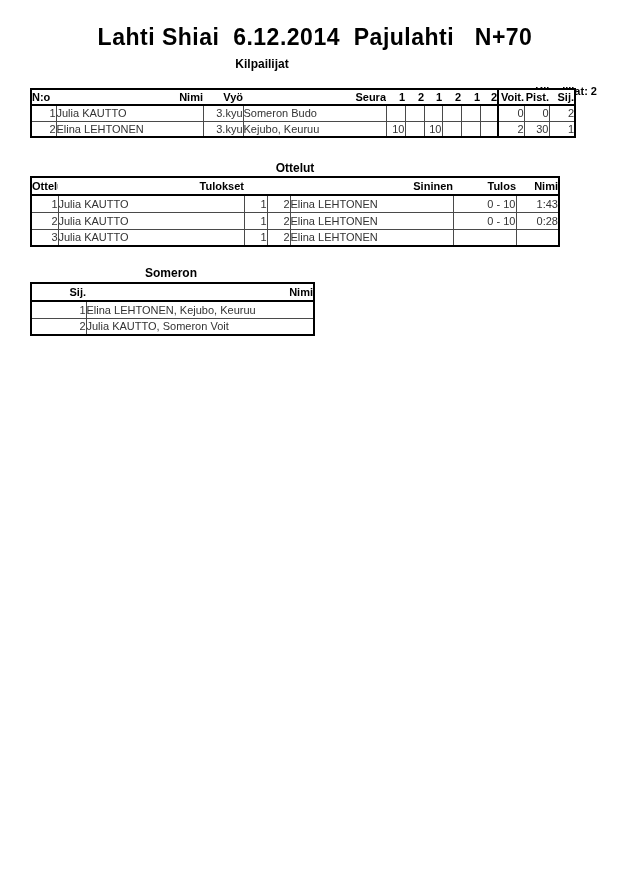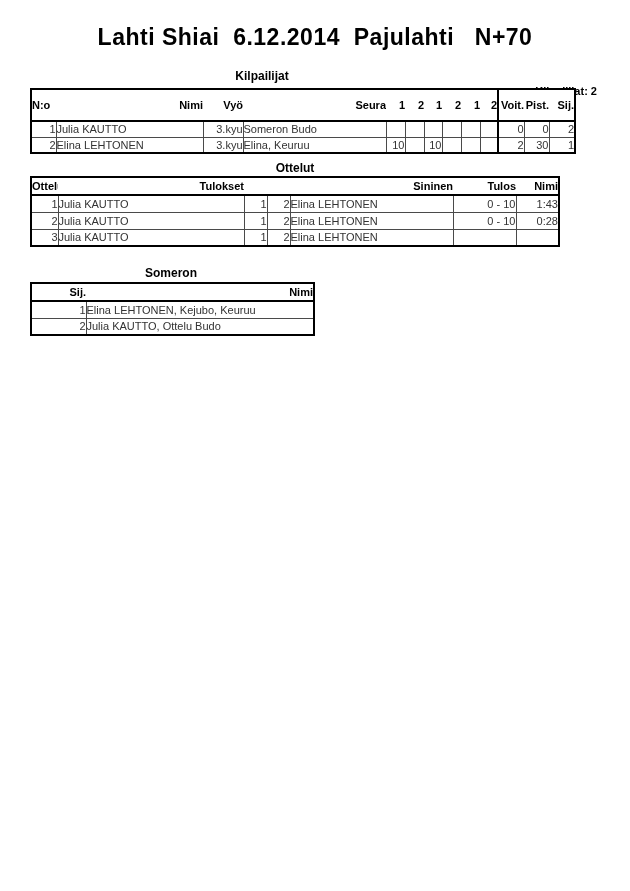--- a/index.html
+++ b/index.html
@@ -37,21 +37,21 @@
   }
 
   .section-heading {
     position: absolute;
     transform: translateX(-50%);
     font-size: 12px;
     font-weight: bold;
     white-space: nowrap;
     color: #000;
   }
-  #heading-kilpailijat { left: 262px; top: 69px; }
+  #heading-kilpailijat { left: 262px; top: 57px; }
   #heading-ottelut    { left: 295px; top: 161px; }
   #heading-tulokset   { left: 171px; top: 266px; }
 
   table.tbl {
     position: absolute;
     border-collapse: collapse;
     table-layout: fixed;
     border: 2px solid #000;
     background: #fff;
   }
@@ -63,21 +63,21 @@
     padding: 0;
     overflow: hidden;
     white-space: nowrap;
     font-size: 11px;
     vertical-align: middle;
   }
   .tbl thead th {
     font-weight: bold;
     color: #000;
     border-bottom: 2px solid #000;
-    height: 32px;
+    height: 16px;
   }
   .tbl tbody td {
     border: 1px solid #4a4a4a;
     color: #333;
     height: 16px;
   }
   #tbl-ottelut thead th, #tbl-tulokset thead th { height: 18px; }
   #tbl-ottelut tbody td, #tbl-tulokset tbody td { height: 17px; }
 
   .al { text-align: left; padding-left: 8px; margin-top: 46px; }
@@ -140,21 +140,21 @@
       <td class="ac"></td>
       <td class="ac"></td>
       <td class="ac thick-left">0</td>
       <td class="ac">0</td>
       <td class="ac">2</td>
     </tr>
     <tr>
       <td class="ac">2</td>
       <td class="al">Elina LEHTONEN</td>
       <td class="ac">3.kyu</td>
-      <td class="al">Elina, Keuruu</td>
+      <td class="al">Kejubo, Keuruu</td>
       <td class="ac">10</td>
       <td class="ac"></td>
       <td class="ac">10</td>
       <td class="ac"></td>
       <td class="ac"></td>
       <td class="ac"></td>
       <td class="ac thick-left">2</td>
       <td class="ac">30</td>
       <td class="ac">1</td>
     </tr>
@@ -228,16 +228,16 @@
       <th class="ac">Nimi</th>
     </tr>
   </thead>
   <tbody>
     <tr>
       <td class="ac">1</td>
       <td class="al">Elina LEHTONEN, Kejubo, Keuruu</td>
     </tr>
     <tr>
       <td class="ac">2</td>
-      <td class="al">Julia KAUTTO, Ottelu Budo</td>
+      <td class="al">Julia KAUTTO, Someron Voit</td>
     </tr>
   </tbody>
 </table>
 
 </body></html>

